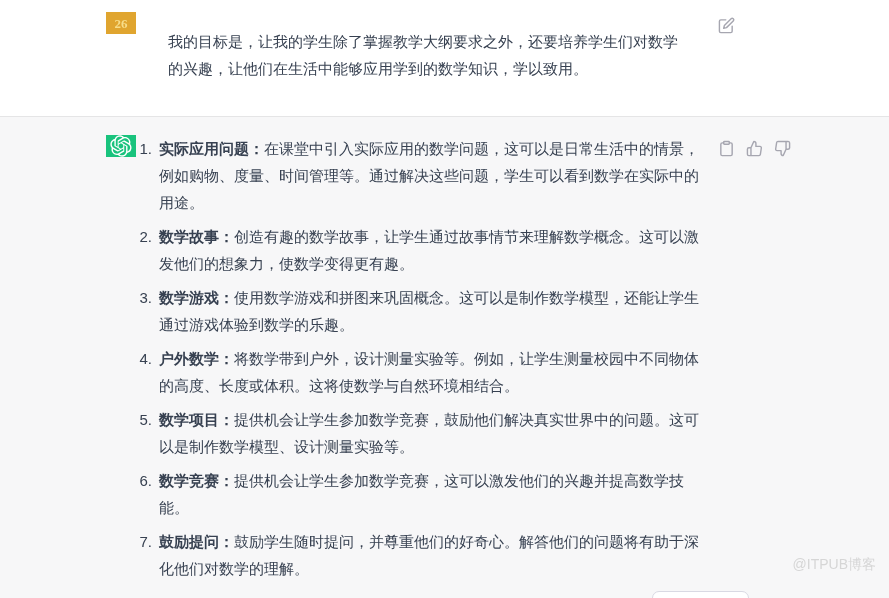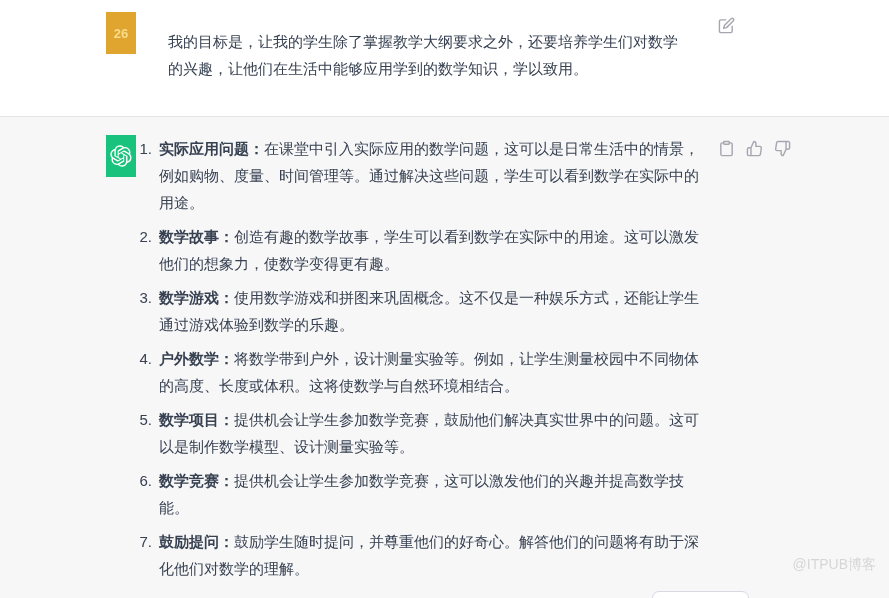--- a/index.html
+++ b/index.html
@@ -33,22 +33,22 @@
     border-bottom:1px solid var(--divider);
     min-height:87px;
   }
   .msg.assistant{
     background:var(--assistant-bg);
     padding:18px 36px 24px 106px;
     min-height:511px;
   }
   .gutter{width:30px;flex:0 0 30px;margin-right:16px;}
   .avatar{
-    width:30px;height:42px;border-radius:0;
-    display:flex;align-items:center;justify-content:center;
+    width:30px;height:22px;border-radius:0;
+    display:flex;align-items:center;justify-content:center;font-family:Liberation Serif, serif;
   }
   .avatar.user-avatar{
     background:var(--user-avatar-bg);
     color:var(--user-avatar-text);
     font-size:13px;font-weight:700;
   }
   .avatar.gpt-avatar{background:var(--gpt-avatar-bg);color:#fff;}
   .avatar.gpt-avatar svg{width:22px;height:22px;display:block;}
   .content{width:556px;flex:0 0 556px;}
   .content p{margin:16px;}
@@ -106,26 +106,26 @@
   </div>
   <div class="content">
     <ol class="methods">
   <li class="list-item">
     <span class="num">1.</span>
     <span class="item-body"><strong class="term">实际应用问题：</strong><span class="desc">在课堂中引入实际应用的数学问题，这可以是日常生活中的情景，例如购物、度量、时间管理等。通过解决这些问题，学生可以看到数学在实际中的用途。</span></span>
   </li>
 
   <li class="list-item">
     <span class="num">2.</span>
-    <span class="item-body"><strong class="term">数学故事：</strong><span class="desc">创造有趣的数学故事，学生可以看到数学在实际中的用途。这可以激发他们的想象力，使数学变得更有趣。</span></span>
+    <span class="item-body"><strong class="term">数学故事：</strong><span class="desc">创造有趣的数学故事，让学生通过故事情节来理解数学概念。这可以激发他们的想象力，使数学变得更有趣。</span></span>
   </li>
 
   <li class="list-item">
     <span class="num">3.</span>
-    <span class="item-body"><strong class="term">数学游戏：</strong><span class="desc">使用数学游戏和拼图来巩固概念。这不仅是一种娱乐方式，还能让学生通过游戏体验到数学的乐趣。</span></span>
+    <span class="item-body"><strong class="term">数学游戏：</strong><span class="desc">使用数学游戏和拼图来巩固概念。这可以是制作数学模型，还能让学生通过游戏体验到数学的乐趣。</span></span>
   </li>
 
   <li class="list-item">
     <span class="num">4.</span>
     <span class="item-body"><strong class="term">户外数学：</strong><span class="desc">将数学带到户外，设计测量实验等。例如，让学生测量校园中不同物体的高度、长度或体积。这将使数学与自然环境相结合。</span></span>
   </li>
 
   <li class="list-item">
     <span class="num">5.</span>
     <span class="item-body"><strong class="term">数学项目：</strong><span class="desc">提供机会让学生参加数学竞赛，鼓励他们解决真实世界中的问题。这可以是制作数学模型、设计测量实验等。</span></span>

